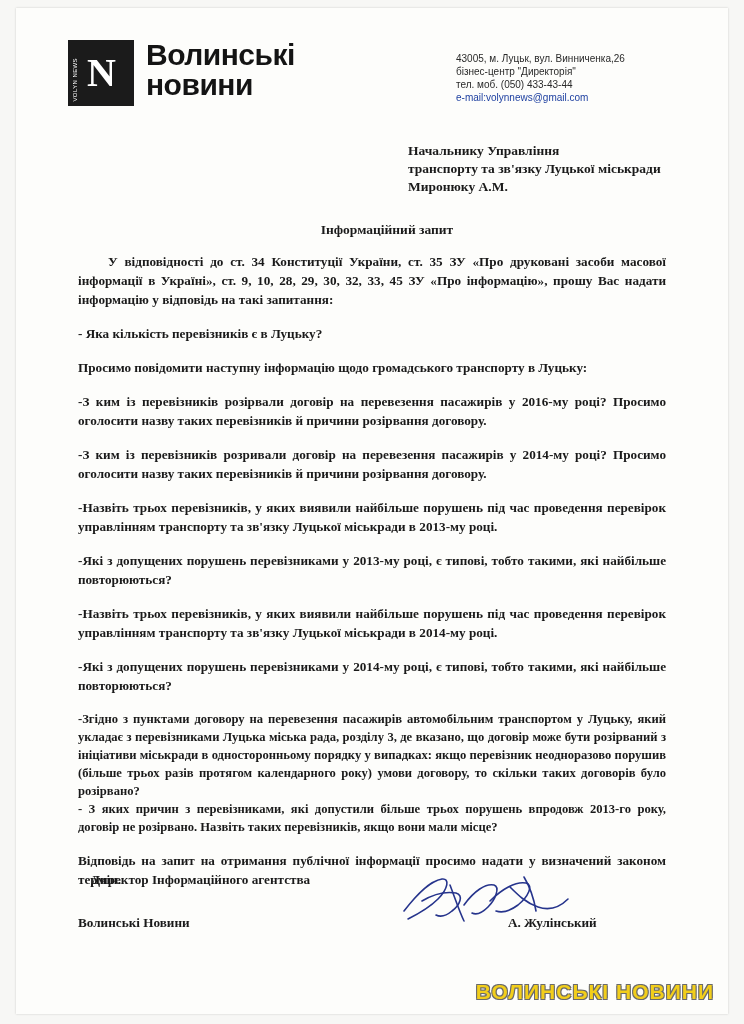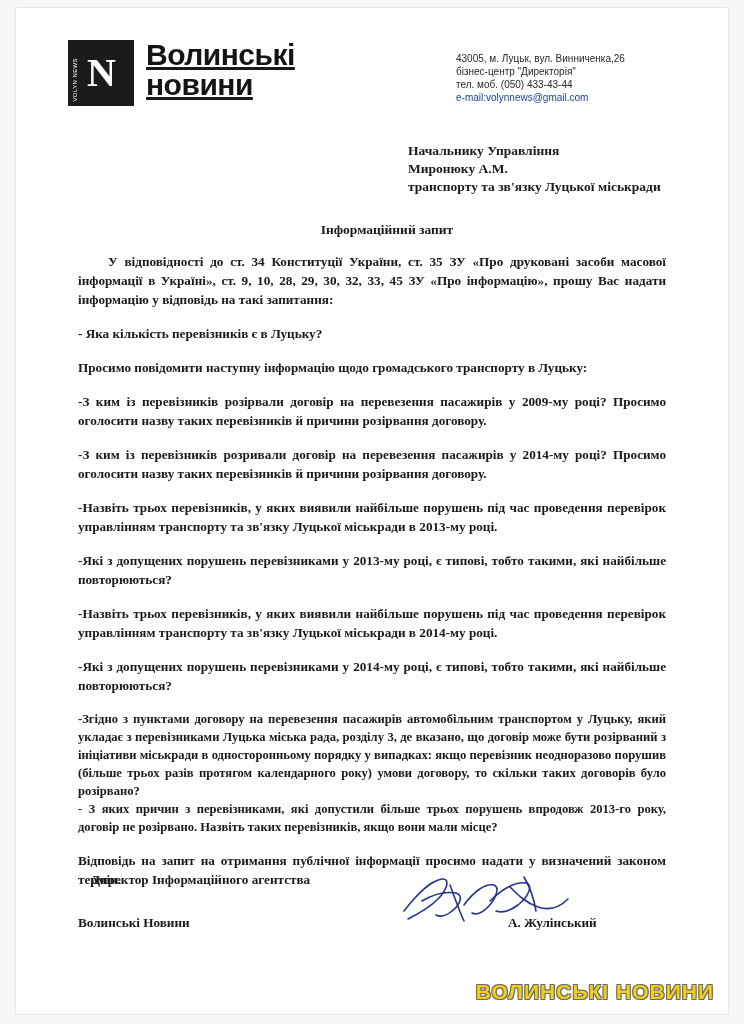--- a/index.html
+++ b/index.html
@@ -61,21 +61,20 @@
     font-family: "Liberation Sans", sans-serif;
     font-size: 6px;
     letter-spacing: 0.4px;
     writing-mode: vertical-rl;
     transform: rotate(180deg);
     line-height: 7px;
   }
   .logo-words {
     margin-left: 12px;
     line-height: 1;
-    text-decoration: underline;
   }
   .logo-words div {
     font-family: "Liberation Sans", sans-serif;
     font-weight: bold;
     font-size: 30px;
     letter-spacing: -0.5px;
     color: #141414;
   }
   .logo-words .line2 {
     margin-top: 0;
@@ -211,31 +210,31 @@
 
     <div class="contacts">
       <div>43005, м. Луцьк, вул. Винниченка,26</div>
       <div>бізнес-центр "Директорія"</div>
       <div>тел. моб. (050) 433-43-44</div>
       <div class="mail">e-mail:volynnews@gmail.com</div>
     </div>
 
     <div class="addressee">
       <div>Начальнику Управління</div>
+      <div>транспорту та зв'язку Луцької міськради</div>
       <div>Миронюку А.М.</div>
-      <div>транспорту та зв'язку Луцької міськради</div>
     </div>
 
     <div class="doc-title">Інформаційний запит</div>
 
     <div class="body">
       <p class="indent">У відповідності до ст. 34 Конституції України, ст. 35 ЗУ «Про друковані засоби масової інформації в Україні», ст. 9, 10, 28, 29, 30, 32, 33, 45 ЗУ «Про інформацію», прошу Вас надати інформацію у відповідь на такі запитання:</p>
       <p>- Яка кількість перевізників є в Луцьку?</p>
       <p>Просимо повідомити наступну інформацію щодо громадського транспорту в Луцьку:</p>
-      <p>-З ким із перевізників розірвали договір на перевезення пасажирів у 2009-му році? Просимо оголосити назву таких перевізників й причини розірвання договору.</p>
+      <p>-З ким із перевізників розірвали договір на перевезення пасажирів у 2016-му році? Просимо оголосити назву таких перевізників й причини розірвання договору.</p>
       <p>-З ким із перевізників розривали договір на перевезення пасажирів у 2014-му році? Просимо оголосити назву таких перевізників й причини розірвання договору.</p>
       <p>-Назвіть трьох перевізників, у яких виявили найбільше порушень під час проведення перевірок управлінням транспорту та зв'язку Луцької міськради в 2013-му році.</p>
       <p>-Які з допущених порушень перевізниками у 2013-му році, є типові, тобто такими, які найбільше повторюються?</p>
       <p>-Назвіть трьох перевізників, у яких виявили найбільше порушень під час проведення перевірок управлінням транспорту та зв'язку Луцької міськради в 2014-му році.</p>
       <p>-Які з допущених порушень перевізниками у 2014-му році, є типові, тобто такими, які найбільше повторюються?</p>
       <p class="small tight">-Згідно з пунктами договору на перевезення пасажирів автомобільним транспортом у Луцьку, який укладає з перевізниками Луцька міська рада,  розділу 3, де вказано, що договір може бути розірваний з ініціативи міськради в односторонньому порядку у випадках: якщо перевізник неодноразово порушив (більше трьох разів протягом календарного року) умови договору, то скільки таких договорів було розірвано?</p>
       <p class="small">- З яких причин з перевізниками, які допустили більше трьох порушень впродовж 2013-го року, договір не розірвано. Назвіть таких перевізників, якщо вони мали місце?</p>
       <p>Відповідь на запит на отримання публічної інформації просимо надати у визначений законом термін.</p>
     </div>
 

